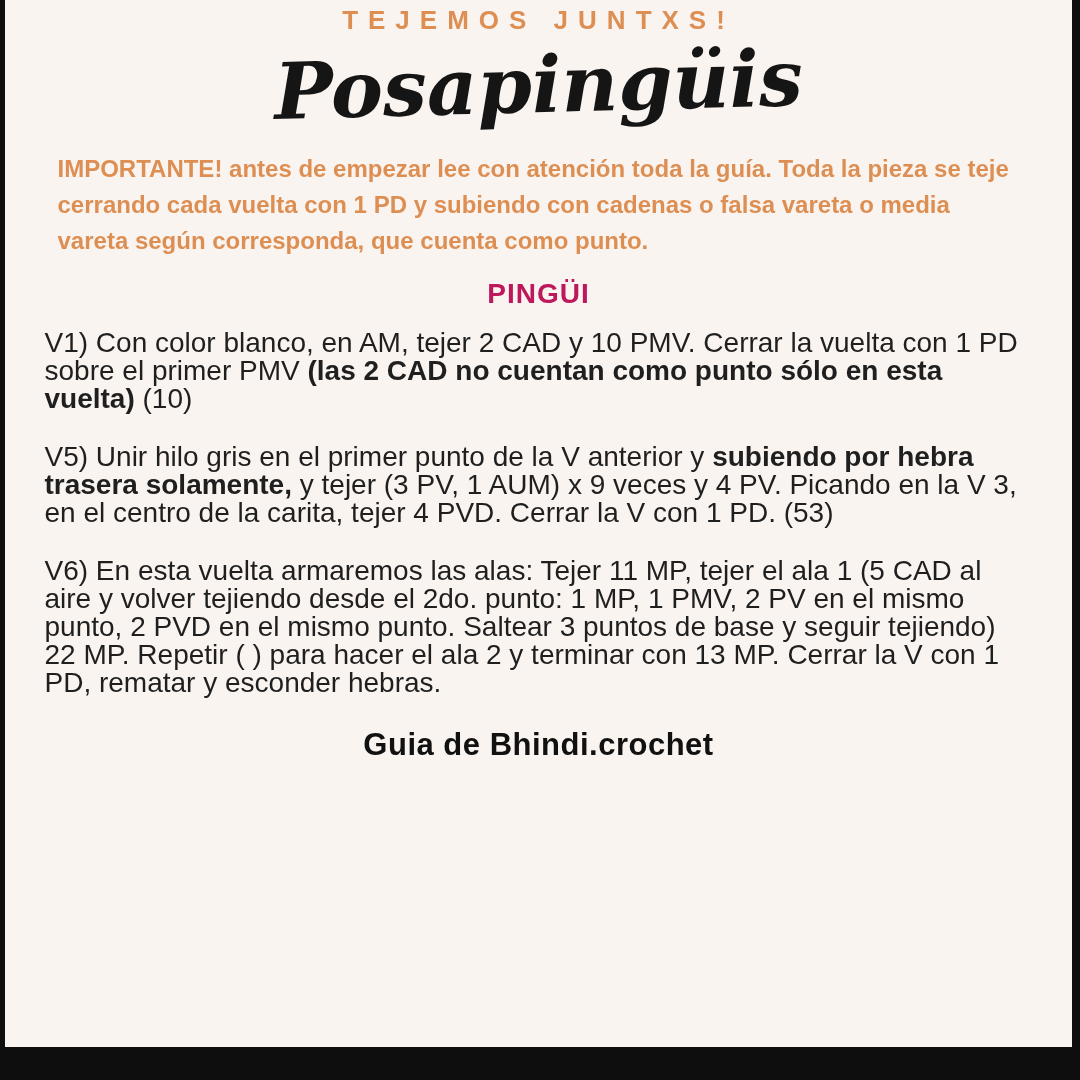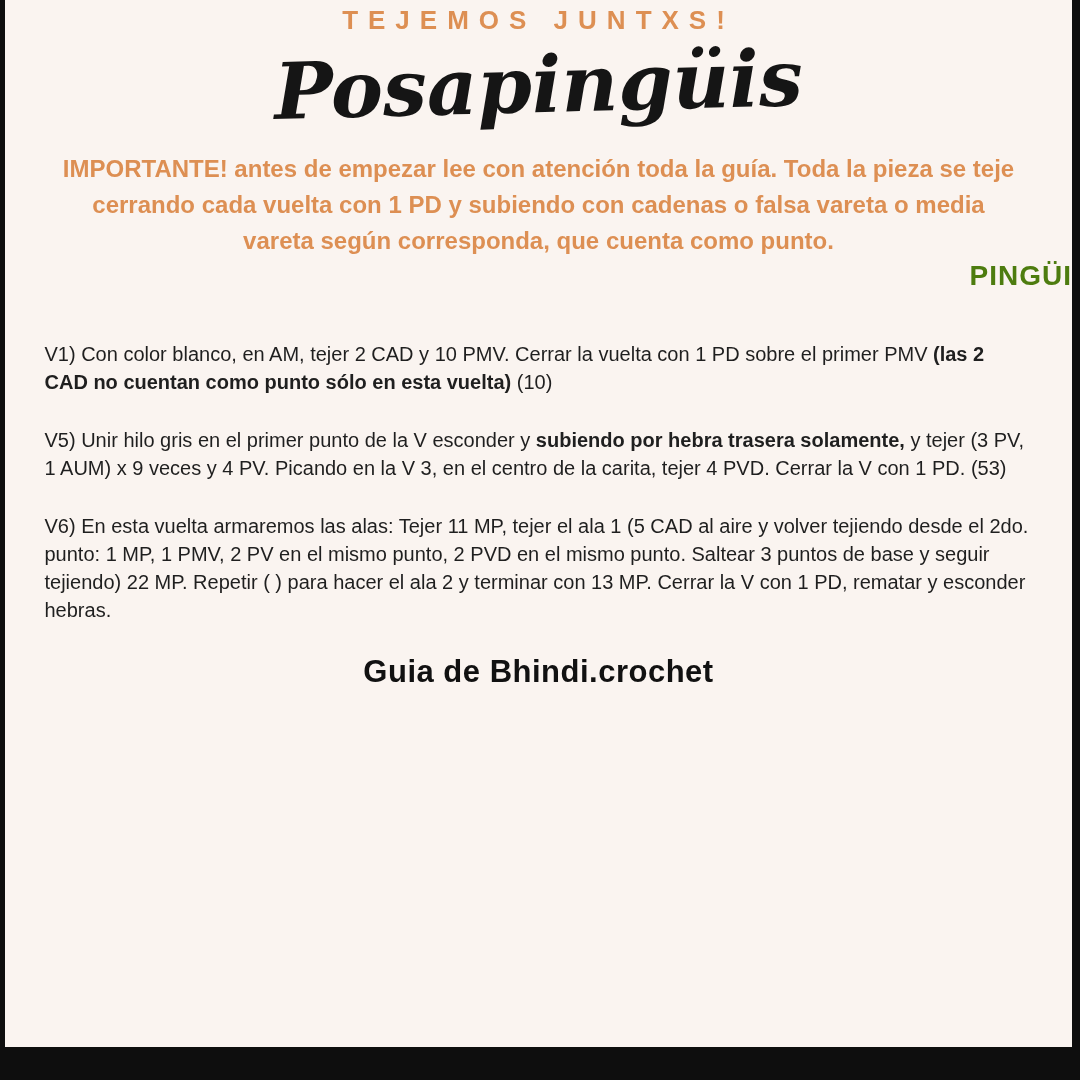--- a/index.html
+++ b/index.html
@@ -40,41 +40,41 @@
     font-weight: bold;
     color: #151515;
     font-size: 78px;
     line-height: 100px;
     transform: rotate(-1.5deg);
   }
 
   .note {
     width: 962px;
     margin: 16px auto 0;
-    text-align: center;
     color: #dd8f53;
     font-weight: 700;
     font-size: 24px;
     line-height: 36px;
   }
 
   .heading {
-    text-align: right;
-    color: #4d7c0f;
+    margin-top: 18px;
+    text-align: center;
+    color: #be185d;
     font-weight: 800;
     font-size: 28px;
     line-height: 34px;
     letter-spacing: 1px;
   }
 
   .steps {
     width: 988px;
-    margin: 47px auto 0;
+    margin: 18px auto 0;
     color: #1f1f1f;
-    font-size: 20px;
+    font-size: 28px;
     line-height: 28px;
   }
   .steps p { margin-bottom: 30px; }
   .steps .b { font-weight: 700; }
 
   .credit {
     margin-top: 8px;
     text-align: center;
     color: #111111;
     font-weight: 800;
@@ -91,20 +91,20 @@
     <div class="kicker">TEJEMOS JUNTXS!</div>
 
     <div class="title">Posapingüis</div>
 
     <div class="note">IMPORTANTE! antes de empezar  lee con atención toda la guía. Toda la pieza se teje cerrando cada vuelta con 1 PD y subiendo con cadenas o falsa vareta o media vareta según corresponda, que cuenta como punto.</div>
 
     <div class="heading">PINGÜI</div>
 
     <div class="steps">
         <p><span>V1) Con color blanco, en AM, tejer 2 CAD y 10 PMV. Cerrar la vuelta con 1 PD sobre el primer PMV </span><span class="b">(las 2 CAD no cuentan como punto sólo en esta vuelta)</span><span> (10)</span></p>
-        <p><span>V5) Unir hilo gris en el primer punto de la V esconder y </span><span class="b">subiendo por hebra trasera solamente,</span><span> y tejer (3 PV, 1 AUM) x 9 veces y 4 PV. Picando en la V 3, en el centro de la carita, tejer 4 PVD. Cerrar la V con 1 PD. (53)</span></p>
+        <p><span>V5) Unir hilo gris en el primer punto de la V anterior y </span><span class="b">subiendo por hebra trasera solamente,</span><span> y tejer (3 PV, 1 AUM) x 9 veces y 4 PV. Picando en la V 3, en el centro de la carita, tejer 4 PVD. Cerrar la V con 1 PD. (53)</span></p>
         <p><span>V6) En esta vuelta armaremos las alas: Tejer 11 MP, tejer el ala 1 (5 CAD al aire y volver tejiendo desde el 2do. punto: 1 MP, 1 PMV, 2 PV en el mismo punto, 2 PVD en el mismo punto. Saltear 3 puntos de base y seguir tejiendo) 22 MP. Repetir (  ) para hacer el ala 2 y terminar con 13 MP. Cerrar la V con 1 PD, rematar y esconder hebras.</span></p>
       </div>
 
     <div class="credit">Guia de Bhindi.crochet</div>
 
   </div>
 </div>
 
 </body></html>

